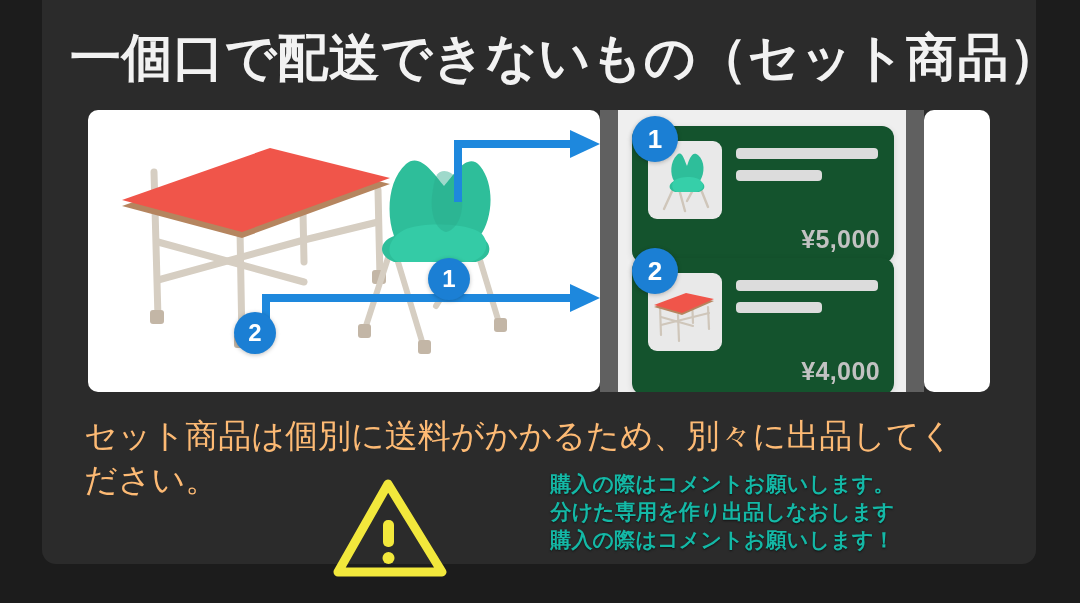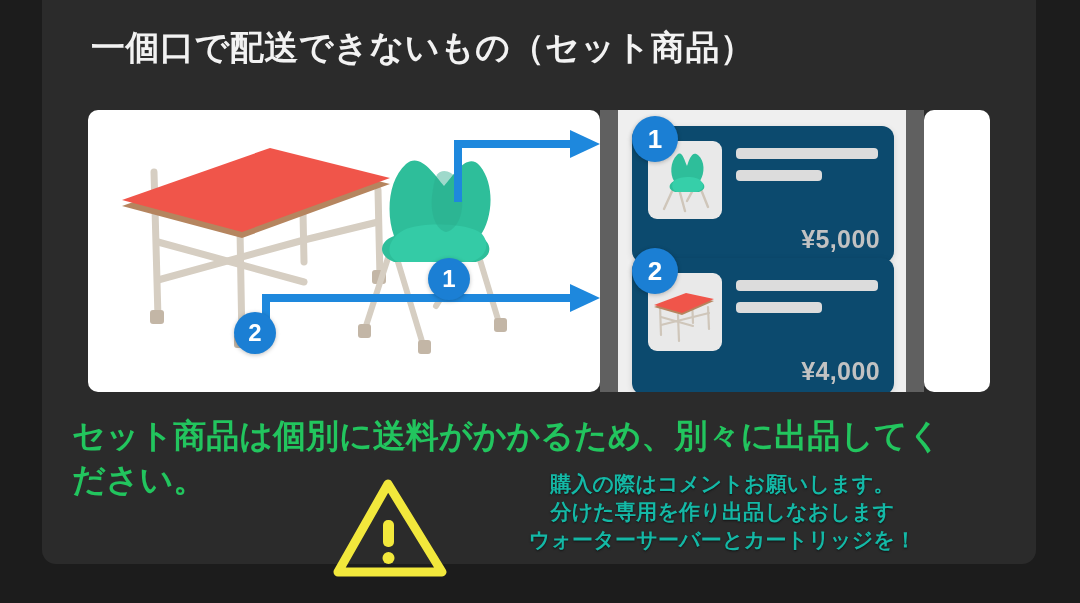--- a/index.html
+++ b/index.html
@@ -12,22 +12,22 @@
   #stage{position:absolute;inset:0;width:1080px;height:603px;}
 
   
   .inner-panel{
     position:absolute;left:42px;top:0;width:994px;height:564px;
     background:#2b2b2b;border-radius:0 0 14px 14px;
   }
 
   
   .title{
-    position:absolute;left:91px;top:27px;width:900px;
-    color:#f2f2f2;font-size:34px;font-weight:700;letter-spacing:.5px;
+    position:absolute;left:70px;top:27px;width:900px;
+    color:#f2f2f2;font-size:51px;font-weight:700;letter-spacing:.5px;
     white-space:nowrap;line-height:1.2;
   }
 
   
   .media-row{position:absolute;left:88px;top:110px;width:902px;height:282px;}
 
   .illus-card{
     position:absolute;left:0;top:0;width:512px;height:282px;
     background:#ffffff;border-radius:10px;overflow:hidden;
   }
@@ -40,21 +40,21 @@
     background:#efefef;overflow:hidden;
   }
   .right-blank{
     position:absolute;left:836px;top:0;width:66px;height:282px;
     background:#ffffff;border-radius:10px;
   }
 
   
   .listing{
     position:absolute;left:14px;width:262px;height:137px;
-    background:#0c4a6e;border-radius:12px;box-shadow:0 2px 6px rgba(0,0,0,.12);
+    background:#14532d;border-radius:12px;box-shadow:0 2px 6px rgba(0,0,0,.12);
   }
   .listing.c1{top:16px;}
   .listing.c2{top:148px;}
   .thumb{
     position:absolute;left:16px;top:15px;width:74px;height:78px;
     background:#e9e9e9;border-radius:9px;overflow:hidden;
   }
   .bar{position:absolute;background:#dcdcdc;border-radius:4px;height:11px;}
   .bar.b1{left:104px;top:22px;width:142px;}
   .bar.b2{left:104px;top:44px;width:86px;}
@@ -69,22 +69,22 @@
     box-shadow:0 1px 4px rgba(0,0,0,.25);
   }
   .badge.card-badge.n1{left:14px;top:6px;}
   .badge.card-badge.n2{left:14px;top:138px;}
   .badge.illus{width:42px;height:42px;font-size:24px;}
   .badge.illus.n1{left:340px;top:148px;}
   .badge.illus.n2{left:146px;top:202px;}
 
   
   .body-text{
-    position:absolute;left:72px;top:414px;width:900px;
-    color:#22c55e;font-size:33px;line-height:1.32;font-weight:700;
+    position:absolute;left:84px;top:414px;width:900px;
+    color:#fdba74;font-size:33px;line-height:1.32;font-weight:400;
   }
   .warn-icon{position:absolute;left:330px;top:476px;width:120px;height:105px;}
 
   .overlay-text{
     position:absolute;left:430px;top:470px;width:585px;
     text-align:center;color:#14b8a6;font-size:21px;font-weight:700;
     line-height:1.33;letter-spacing:.2px;
     text-shadow:0 1px 2px rgba(0,0,0,.6);
   }
   .overlay-text div{white-space:nowrap;}
@@ -212,16 +212,16 @@
 
   <svg class="warn-icon" viewBox="0 0 120 105">
     <path d="M58 8 L112 96 L8 96 Z" fill="none" stroke="#f2e83c" stroke-width="9" stroke-linejoin="round" stroke-linecap="round"></path>
     <rect x="53" y="44" width="11" height="27" rx="5" fill="#f2e83c"></rect>
     <circle cx="58.5" cy="82" r="6" fill="#f2e83c"></circle>
   </svg>
 
   <div class="overlay-text">
     <div>購入の際はコメントお願いします。</div>
     <div>分けた専用を作り出品しなおします</div>
-    <div>ウォーターサーバーとカートリッジを！</div>
+    <div>購入の際はコメントお願いします！</div>
   </div>
 
 </div>
 
 </body></html>

